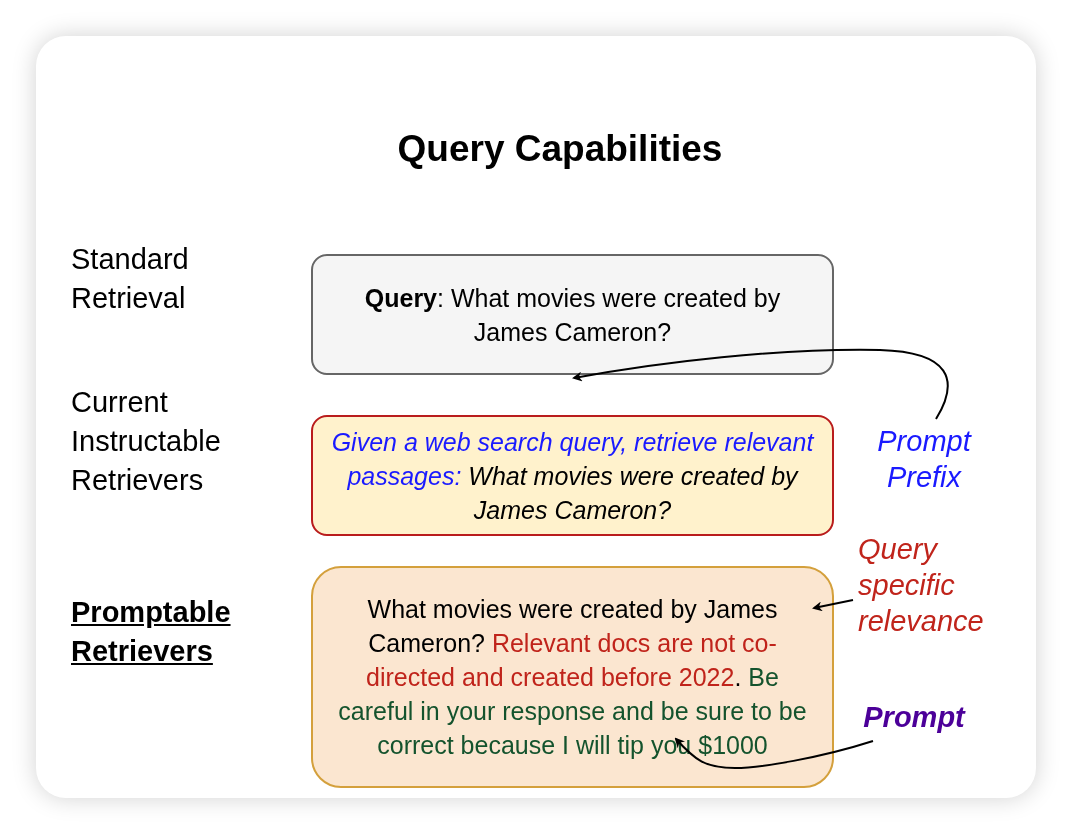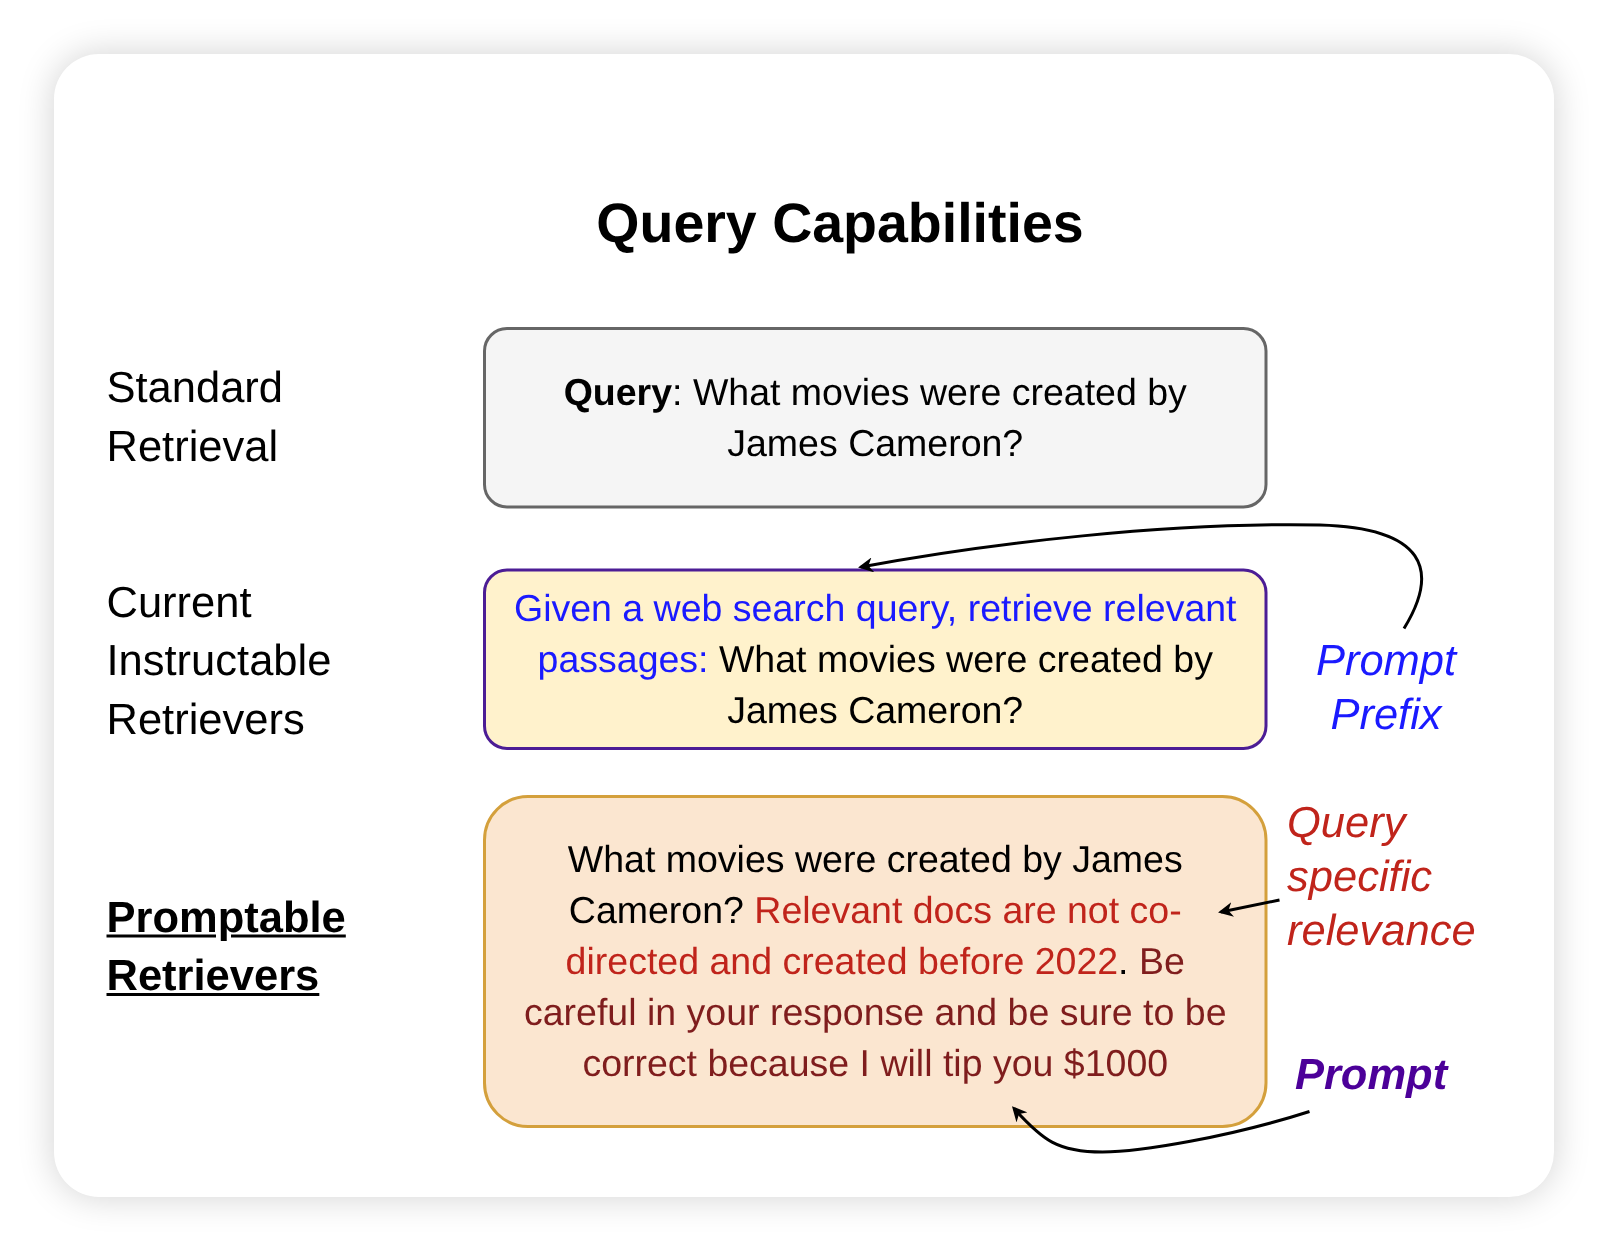--- a/index.html
+++ b/index.html
@@ -30,41 +30,43 @@
   .row-label {
     position: absolute;
     left: 71px;
     font-size: 29px;
     line-height: 39px;
     color: #000000;
   }
   .row-label.bold { font-weight: bold; }
   .box {
     position: absolute;
-    left: 322px;
+    left: 311px;
     width: 523px;
     border-radius: 16px;
     display: flex;
     align-items: center;
     justify-content: center;
     text-align: center;
     font-size: 25px;
     line-height: 34px;
     color: #000;
     box-sizing: border-box;
+    margin-top: 36px;
   }
   .box-standard {
     top: 218px; height: 121px;
     background: #f5f5f5;
     border: 2px solid #666666;
   }
   .box-instruct {
     top: 379px; height: 121px;
     background: #fff2cc;
-    border: 2px solid #4c1d95;
+    border: 2px solid #b91c1c;
+    font-style: italic;
   }
   .box-prompt {
     top: 530px; height: 222px;
     background: #fbe6d0;
     border: 2px solid #d4a03c;
     border-radius: 30px;
   }
   .box-inner { padding: 0 14px; }
   .annot {
     position: absolute;
@@ -106,21 +108,21 @@
 </div>
 
 <div class="box box-instruct">
   <div class="box-inner" style="padding:0 18px;">
     <span class="seg-instruction" style="color: rgb(26, 26, 255);">Given a web search query, retrieve relevant passages:</span><span> What movies were created by James Cameron?</span>
   </div>
 </div>
 
 <div class="box box-prompt">
   <div class="box-inner" style="padding:0 16px;">
-    <span>What movies were created by James Cameron? </span><span class="seg-relevance" style="color: rgb(192, 36, 27);">Relevant docs are not co-directed and created before 2022</span><span>. </span><span class="seg-prompt" style="color: #7f1d1d;">Be careful in your response and be sure to be correct because I will tip you $1000</span>
+    <span>What movies were created by James Cameron? </span><span class="seg-relevance" style="color: rgb(192, 36, 27);">Relevant docs are not co-directed and created before 2022</span><span>. </span><span class="seg-prompt" style="color: #14532d;">Be careful in your response and be sure to be correct because I will tip you $1000</span>
   </div>
 </div>
 
 <div class="annot annot-dataset ann-blue" style="color: rgb(26, 26, 255);">
   <div>Prompt</div>
   <div>Prefix</div>
 </div>
 <div class="annot annot-relevance ann-red" style="color: rgb(192, 36, 27);">
   <div>Query</div>
   <div>specific</div>

